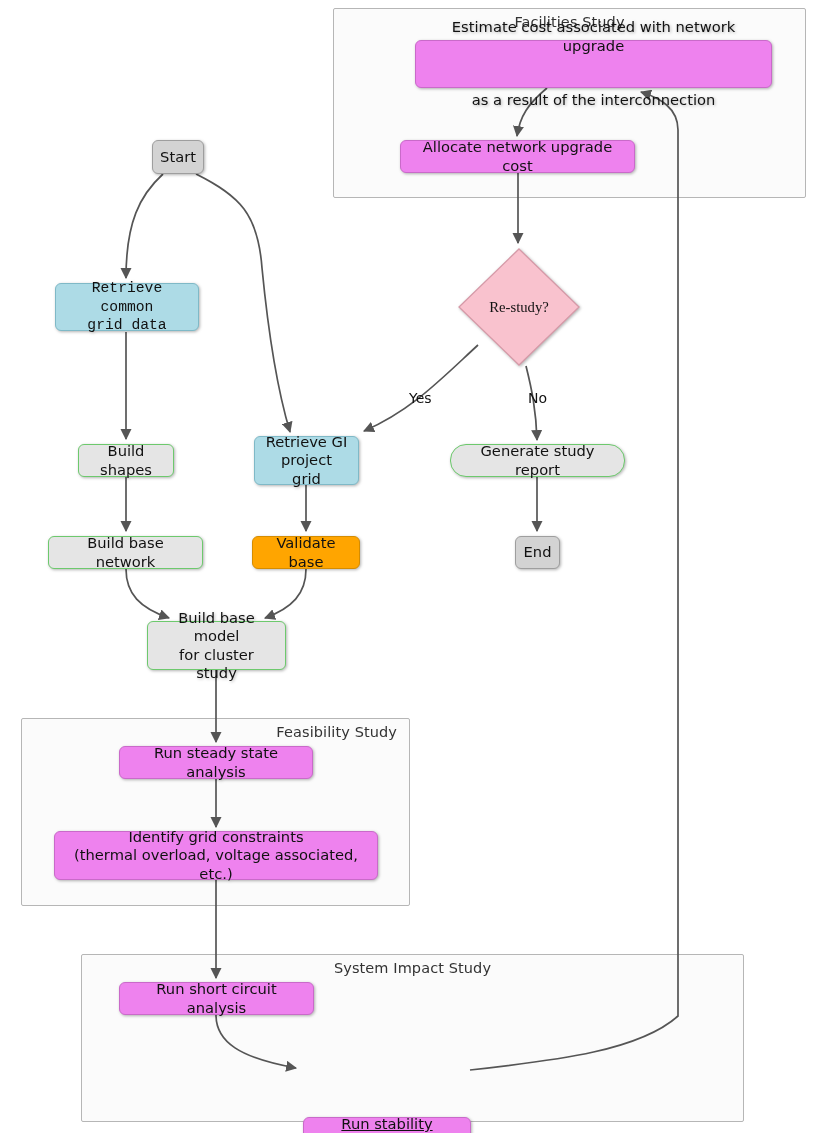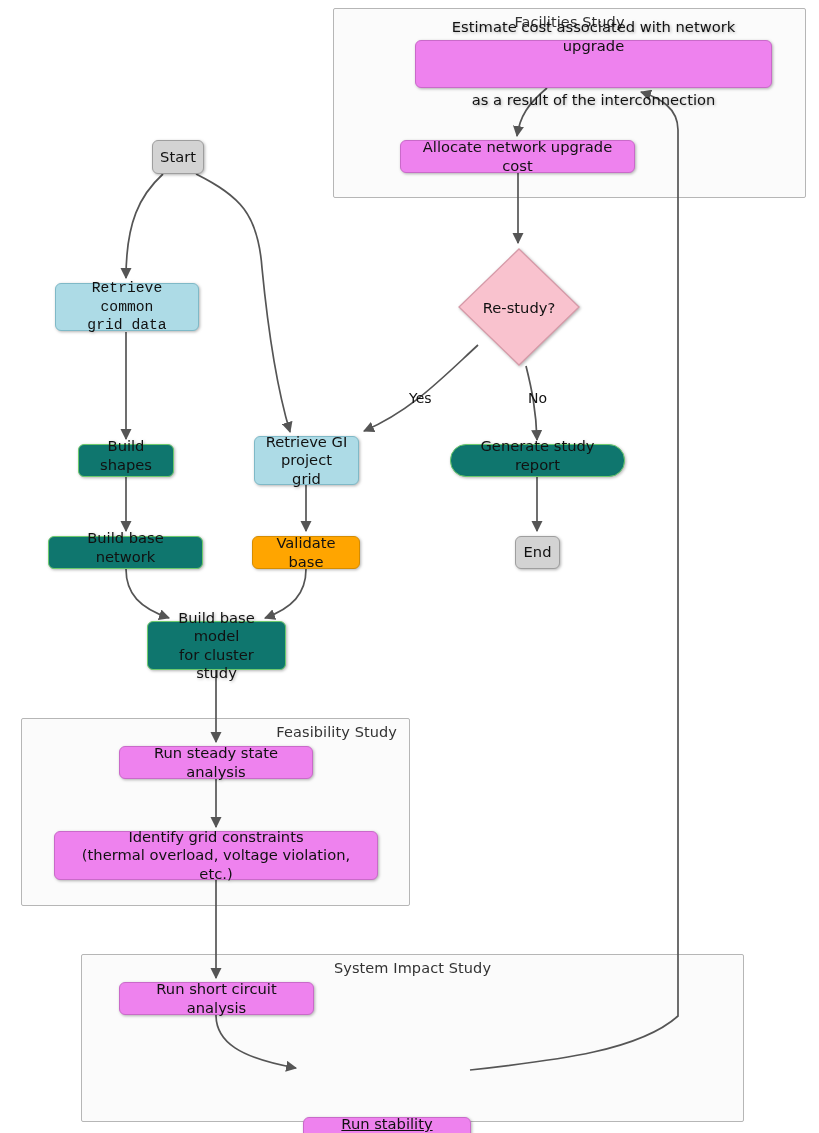--- a/index.html
+++ b/index.html
@@ -58,23 +58,22 @@
   }
   .n-terminal {
     background: #d3d3d3;
     border: 1.2px solid #9e9e9e;
   }
   .n-blue {
     background: #addbe6;
     border: 1.2px solid #7fb9c7;
   }
   .n-green {
-    background: #0f766e;
+    background: #e5e5e5;
     border: 1.2px solid #6dc96d;
-    align-items: flex-end;
   }
   .n-orange {
     background: #ffa500;
     border: 1.2px solid #d58c00;
   }
   .n-magenta {
     background: #ee82ee;
     border: 1.2px solid #c96ac9;
   }
   .n-diamond {
@@ -86,20 +85,21 @@
     left: 0; top: 0; right: 0; bottom: 0;
   }
   .n-diamond .dlabel {
     position: absolute;
     left: 0; top: 0; right: 0; bottom: 0;
     display: flex;
     align-items: center;
     justify-content: center;
     font-size: 14.7px;
     color: #111111;
+    font-family: Liberation Serif, serif;
   }
   .edge-label {
     position: absolute;
     font-size: 14px;
     color: #111111;
     background: transparent;
     white-space: nowrap;
   }
 </style>
 </head>
@@ -196,21 +196,21 @@
     <span>Build base model</span>
     <span>for cluster study</span>
   </div>
 
   <div class="node n-magenta" style="left:119px; top:746px; width:194px; height:33px;">
     <span>Run steady state analysis</span>
   </div>
 
   <div class="node n-magenta" style="left:54px; top:831px; width:324px; height:49px; flex-direction:column;">
     <span>Identify grid constraints</span>
-    <span>(thermal overload, voltage violation, etc.)</span>
+    <span>(thermal overload, voltage associated, etc.)</span>
   </div>
 
   <div class="node n-magenta" style="left:119px; top:982px; width:195px; height:33px;">
     <span>Run short circuit analysis</span>
   </div>
 
   <div class="node n-magenta" style="left:303px; top:1117px; width:168px; height:33px;text-decoration:underline;">
     <span>Run stability analysis</span>
   </div>
 

